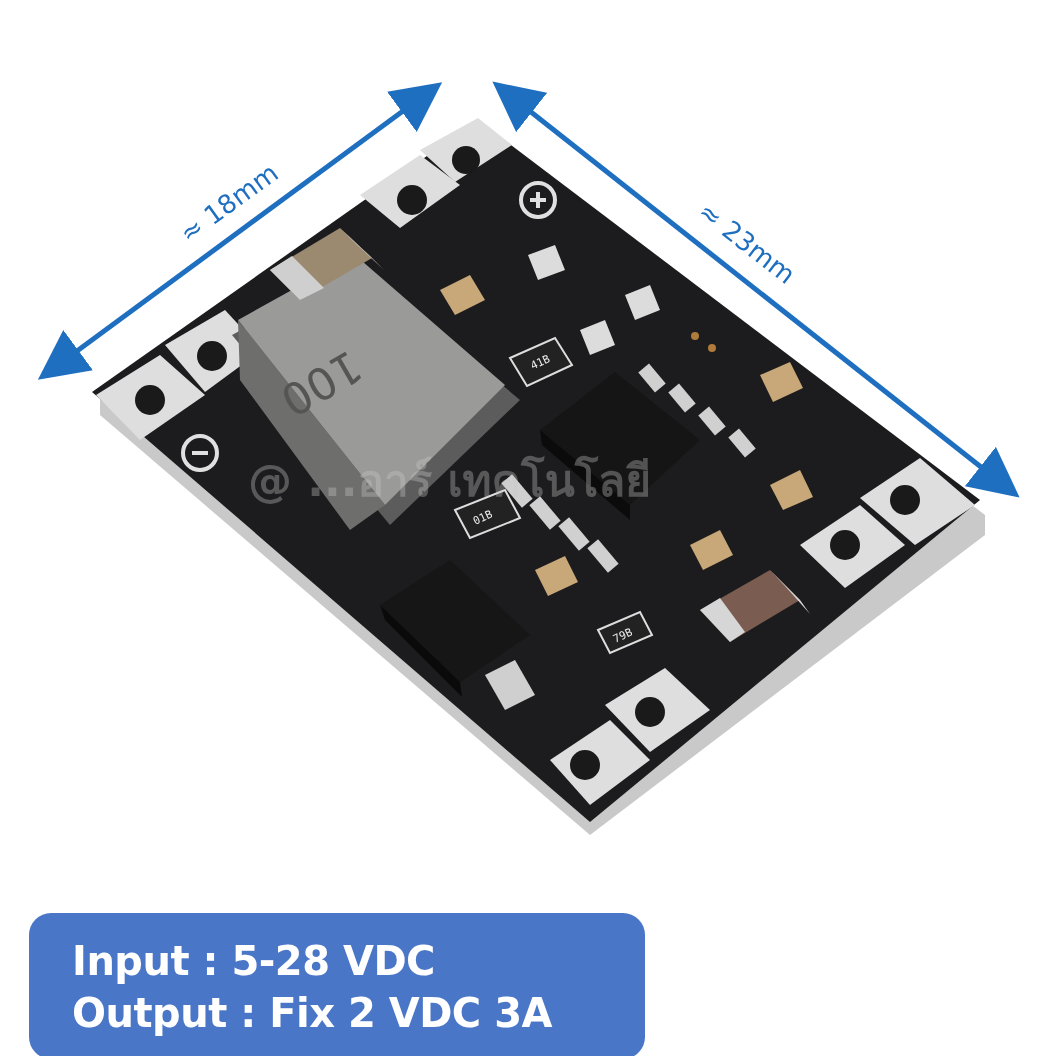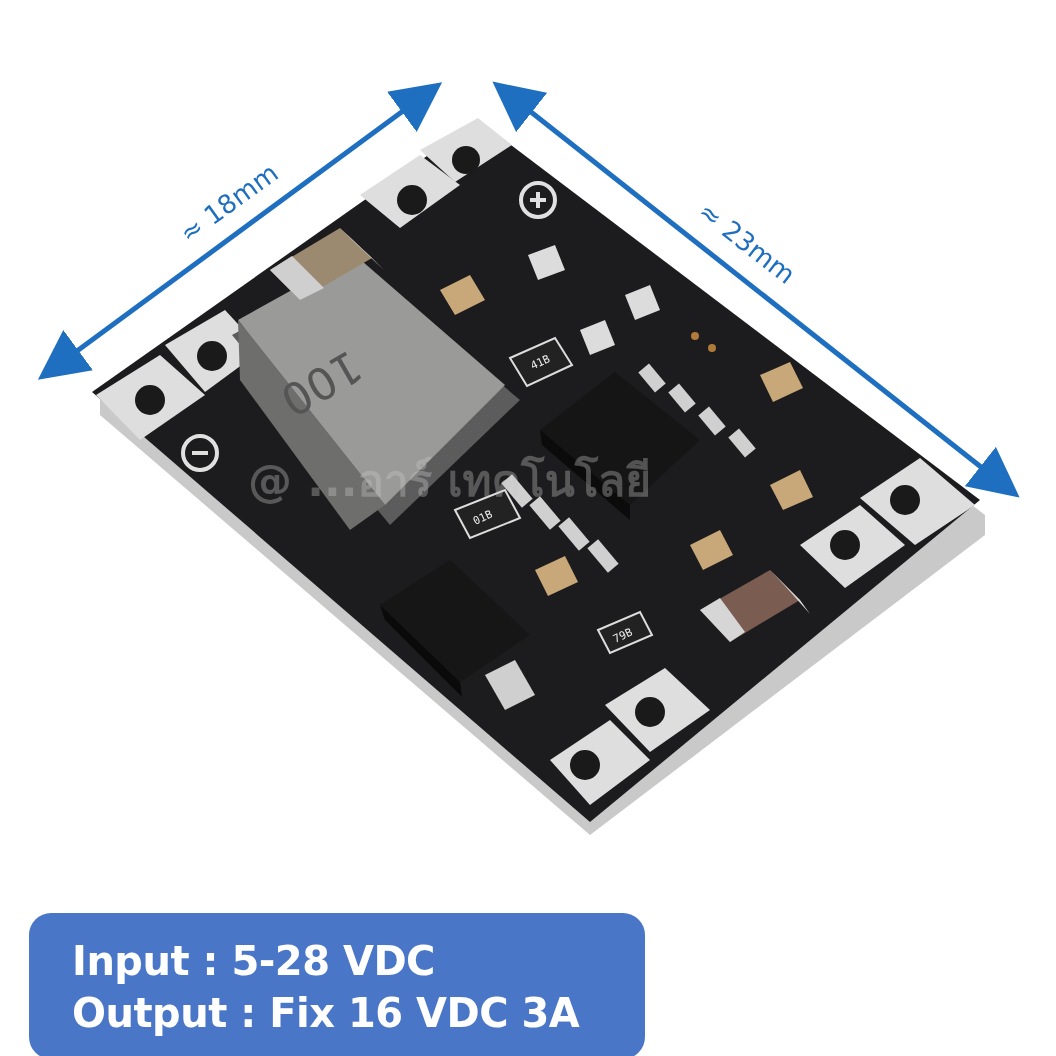--- a/index.html
+++ b/index.html
@@ -134,15 +134,15 @@
     <line x1="512" y1="97" x2="1000" y2="482" stroke="#1f6fc0" stroke-width="5" marker-start="url(#ah)" marker-end="url(#ah)"></line>
   </svg>
 
   <div class="dim-label" style="left:172px; top:188px; transform: rotate(-36deg);">≈ 18mm</div>
   <div class="dim-label" style="left:690px; top:228px; transform: rotate(38deg);">≈ 23mm</div>
 
   <div class="watermark">@ ...อาร์ เทคโนโลยี</div>
 
   <div class="spec-box">
     <div class="spec-line">Input : 5-28 VDC</div>
-    <div class="spec-line">Output : Fix 16 VDC 3A</div>
+    <div class="spec-line">Output : Fix 2 VDC 3A</div>
   </div>
 </div>
 
 </body></html>

